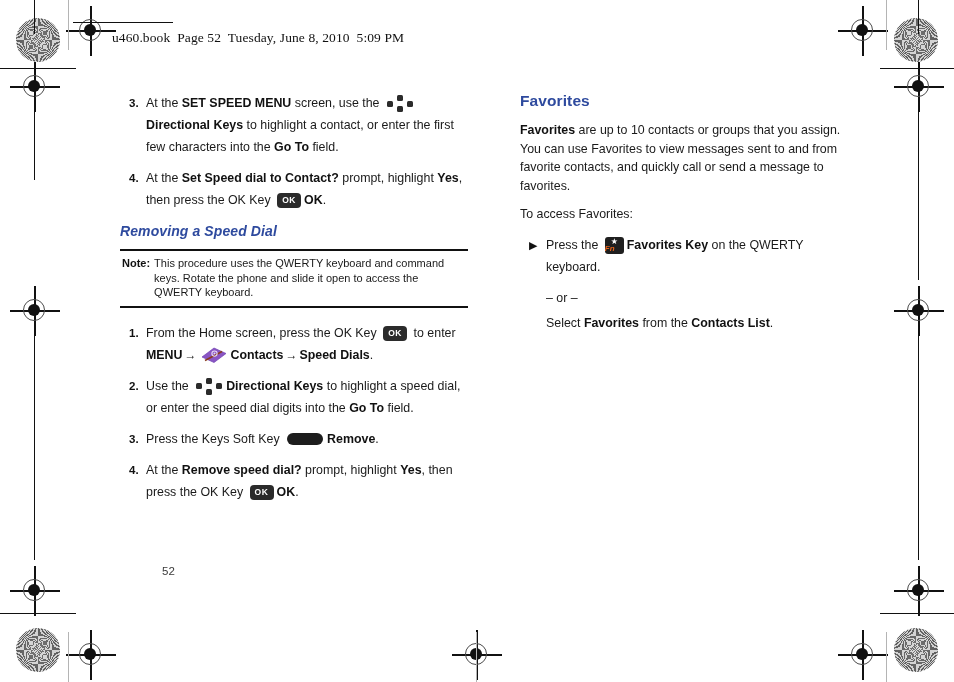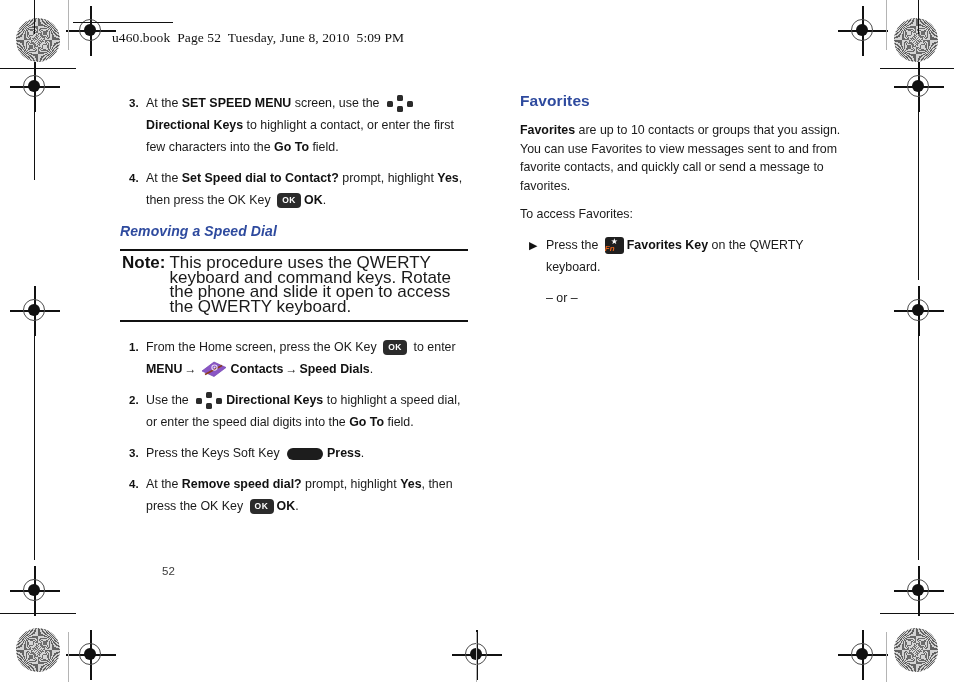--- a/index.html
+++ b/index.html
@@ -163,21 +163,21 @@
   
   .note {
     border-top: 2.2px solid #111;
     border-bottom: 2.2px solid #111;
     padding: 5px 2px 6px 2px;
     margin: 6px 0 14px 0;
   }
   .note-inner {
     display: flex;
     align-items: flex-start;
-    font-size: 17px;
+    font-size: 11px;
     line-height: 14.5px;
     color: #1a1a1a;
   }
   .note-label {
     flex: 0 0 auto;
     font-weight: bold;
     color: #111;
     padding-right: 4px;
   }
   .note-text { flex: 1 1 auto; }
@@ -409,21 +409,21 @@
             </svg></span><b>Contacts</b><span class="arrow">→</span><b>Speed Dials</b><span>.</span></div>
     </div>
 
     <div class="step">
       <div class="step-num">2.</div>
       <div class="step-body"><span>Use the </span><span class="ico ico-dir"><i class="up"></i><i class="down"></i><i class="left"></i><i class="right"></i></span><b>Directional Keys</b><span> to highlight a speed dial, or enter the speed dial digits into the </span><b>Go To</b><span> field.</span></div>
     </div>
 
     <div class="step">
       <div class="step-num">3.</div>
-      <div class="step-body"><span>Press the Keys Soft Key </span><span class="ico ico-soft"></span><b>Press</b><span>.</span></div>
+      <div class="step-body"><span>Press the Keys Soft Key </span><span class="ico ico-soft"></span><b>Remove</b><span>.</span></div>
     </div>
 
     <div class="step">
       <div class="step-num">4.</div>
       <div class="step-body"><span>At the </span><b>Remove speed dial?</b><span> prompt, highlight </span><b>Yes</b><span>, then press the OK Key </span><span class="ico ico-ok">OK</span><b>OK</b><span>.</span></div>
     </div>
 
   </div>
 
   <div class="col col-right">
@@ -434,18 +434,19 @@
 
     <div class="para">To access Favorites:</div>
 
     <div class="step">
       <div class="step-bullet">▶</div>
       <div class="step-body"><span>Press the </span><span class="ico ico-fn"><span class="star">★</span><span class="fn">Fn</span></span><b>Favorites Key</b><span> on the QWERTY keyboard.</span></div>
     </div>
 
     <div class="or-line">– or –</div>
 
+    <div class="sub-line"><span>Select </span><b>Favorites</b><span> from the </span><b>Contacts List</b><span>.</span></div>
 
   </div>
 
   <div class="folio">52</div>
 
 </div>
 
 </body></html>

